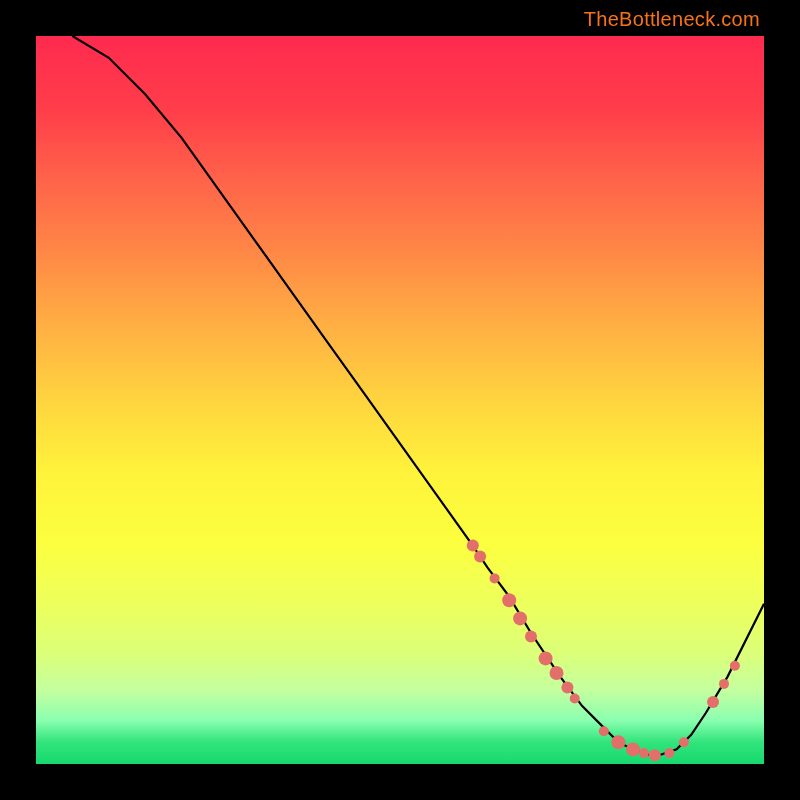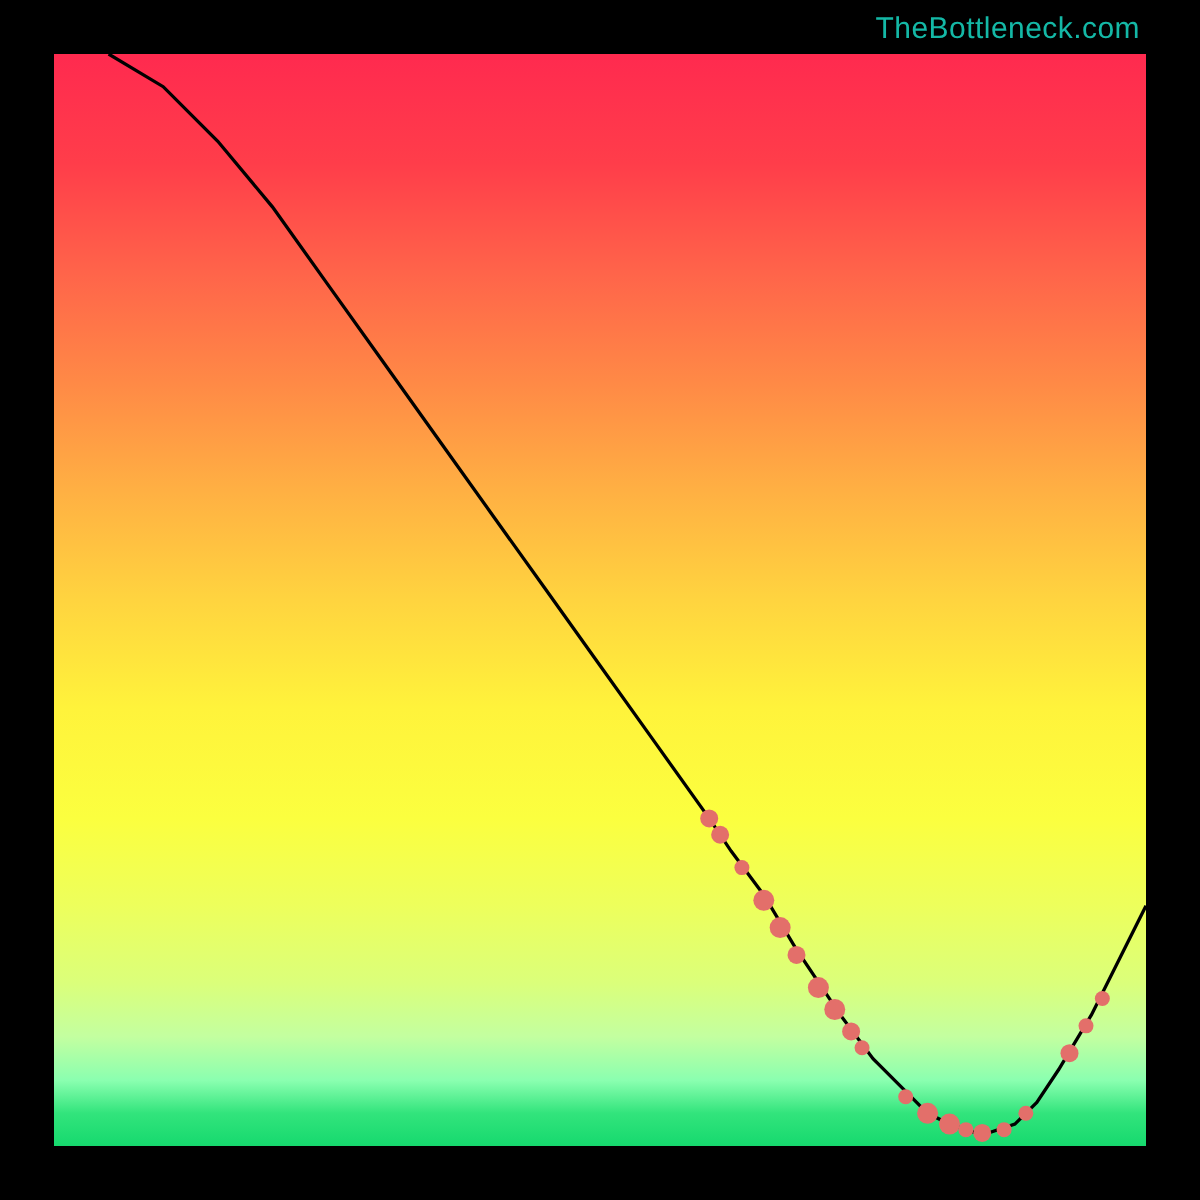--- a/index.html
+++ b/index.html
@@ -35,21 +35,21 @@
       #c3ffa0 90%,
       #8affb0 94%,
       #32e47c 97%,
       #16d96e 100%
     );
   }
   .watermark {
     position: absolute;
     top: 8px;
     right: 40px;
-    color: #14b8a6;
+    color: #f97316;
     font-size: 20px;
     font-weight: 500;
     letter-spacing: 0.3px;
     z-index: 10;
   }
   svg.curve {
     position: absolute;
     inset: 0;
     width: 100%;
     height: 100%;

